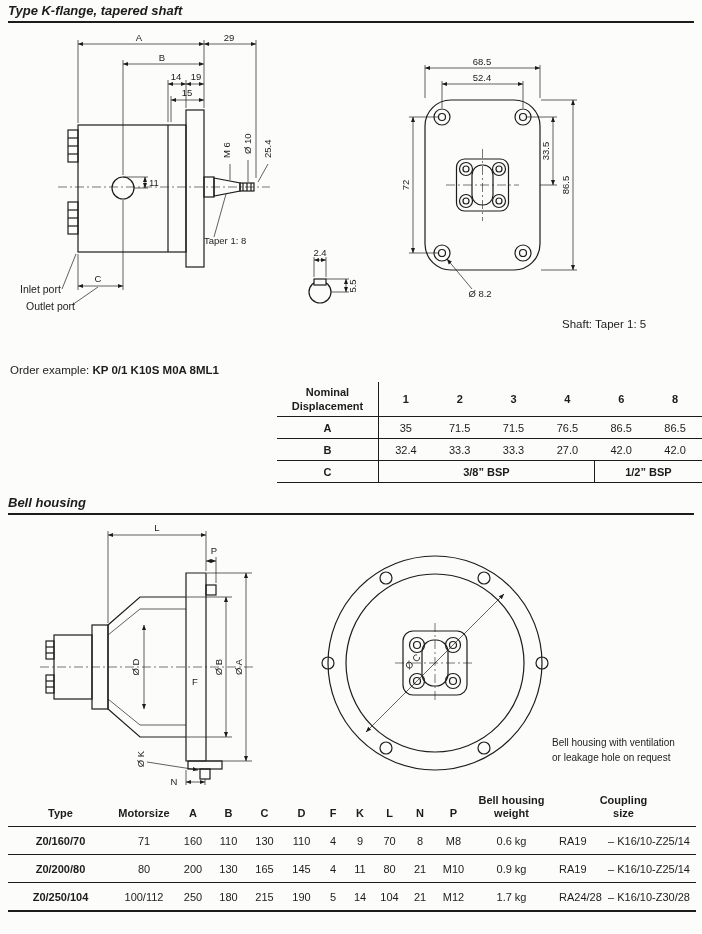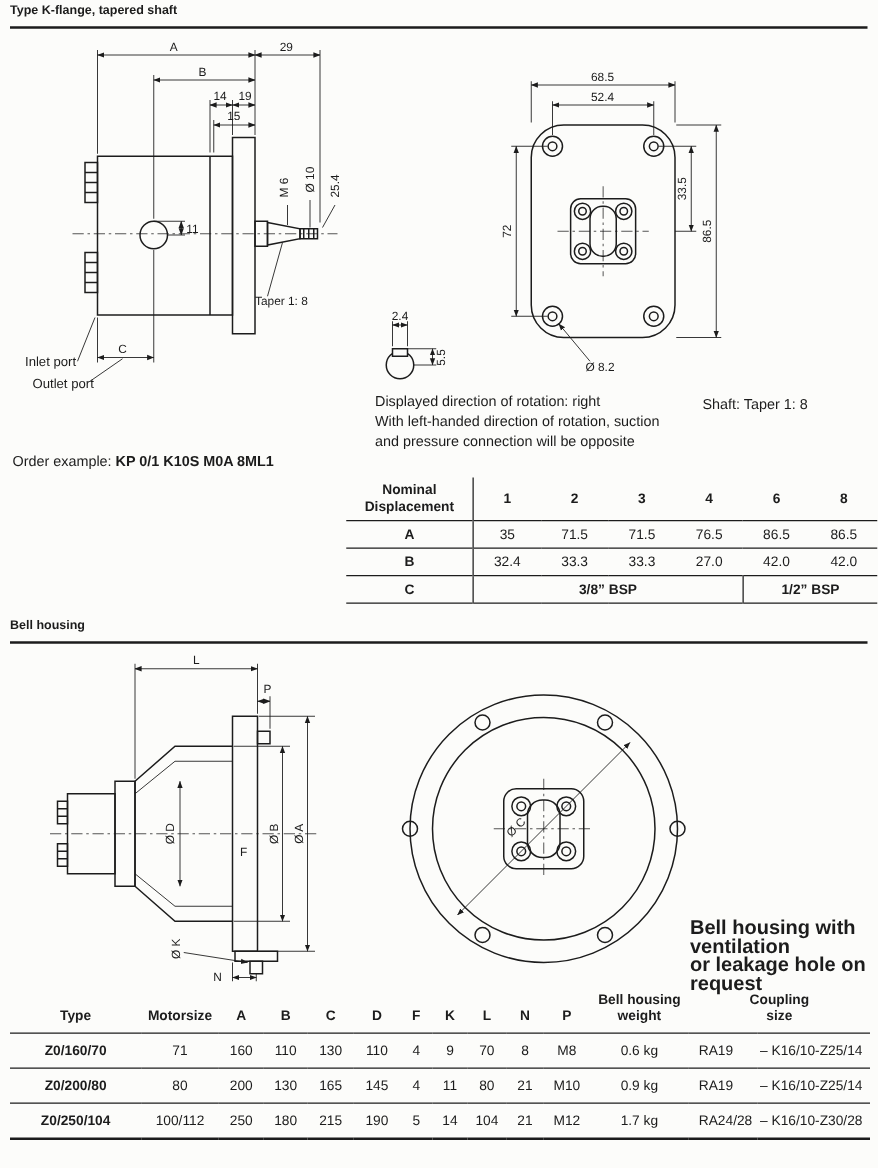--- a/index.html
+++ b/index.html
@@ -1,19 +1,19 @@
 <!DOCTYPE html>
 <html><head>
 <meta charset="utf-8">
 <style>
   html,body{margin:0;padding:0;}
   body{width:702px;height:934px;background:#fcfcfa;font-family:"Liberation Sans",sans-serif;color:#1c1c1c;}
   .page{position:relative;width:702px;height:934px;overflow:hidden;}
   .abs{position:absolute;}
-  .sec-title{font-size:10px;font-weight:700;}
+  .sec-title{font-size:13px;font-weight:700;font-style:italic;}
   .rule{height:2px;background:#1c1c1c;}
   .note{font-size:11.5px;line-height:16px;}
   .order{font-size:11.5px;}
   .order .code{font-weight:700;}
   table{border-collapse:collapse;}
   
   .disp{font-size:11px;}
   .disp td{text-align:center;height:19px;padding:1px 3px;}
   .disp tr{border-bottom:1.2px solid #1c1c1c;}
   .disp td.lbl{width:96px;border-right:1.2px solid #1c1c1c;font-weight:700;}
@@ -180,26 +180,21 @@
       <line x1="30" y1="31" x2="30" y2="11"></line>
       <line x1="18" y1="14" x2="30" y2="14" marker-start="url(#ah)" marker-end="url(#ah)"></line>
       <line x1="30" y1="33" x2="53" y2="33"></line>
       <line x1="35" y1="46" x2="53" y2="46"></line>
       <line x1="50" y1="33" x2="50" y2="46" marker-start="url(#ah)" marker-end="url(#ah)"></line>
     </g>
     <text x="24" y="10" text-anchor="middle">2.4</text>
     <text transform="translate(60,40) rotate(-90)" text-anchor="middle">5.5</text>
   </svg>
 
-  <div class="abs note" style="left:300px;top:314px;width:260px;">
-    <div>Displayed direction of rotation: right</div>
-    <div>With left-handed direction of rotation, suction</div>
-    <div>and pressure connection will be opposite</div>
-  </div>
-  <div class="abs note" style="left:562px;top:316px;">Shaft: Taper 1: 8</div>
+  <div class="abs note" style="left:562px;top:316px;">Shaft: Taper 1: 5</div>
 
   <div class="abs order" style="left:10px;top:364px;">
     <span>Order example:</span>
     <span class="code">KP 0/1 K10S M0A 8ML1</span>
   </div>
 
   <table class="disp abs" style="left:277px;top:382px;">
     <tbody>
         <tr>
       <td class="lbl corner">
@@ -308,21 +303,21 @@
         <circle cx="102" cy="135" r="3.5"></circle>
       <circle cx="138" cy="135" r="7.5"></circle>
         <circle cx="138" cy="135" r="3.5"></circle>
     </g>
     <line class="cl" x1="80" y1="117" x2="160" y2="117"></line>
     <line class="cl" x1="120" y1="77" x2="120" y2="157"></line>
     <line class="thin" x1="51" y1="186" x2="189" y2="48" marker-start="url(#ah)" marker-end="url(#ah)"></line>
     <text transform="translate(100,118) rotate(-45)" text-anchor="middle">Ø C</text>
   </svg>
 
-  <div class="abs note" style="left:552px;top:735px;width:145px;font-size:16px;line-height:15px;font-weight:bold;">
+  <div class="abs note" style="left:552px;top:735px;width:145px;font-size:10px;line-height:15px;">
     <div>Bell housing with ventilation</div>
     <div>or leakage hole on request</div>
   </div>
 
   <table class="bell abs" style="left:8px;top:792px;">
     <colgroup>
       <col style="width:105px">
         <col style="width:62px">
         <col style="width:36px">
         <col style="width:35px">

